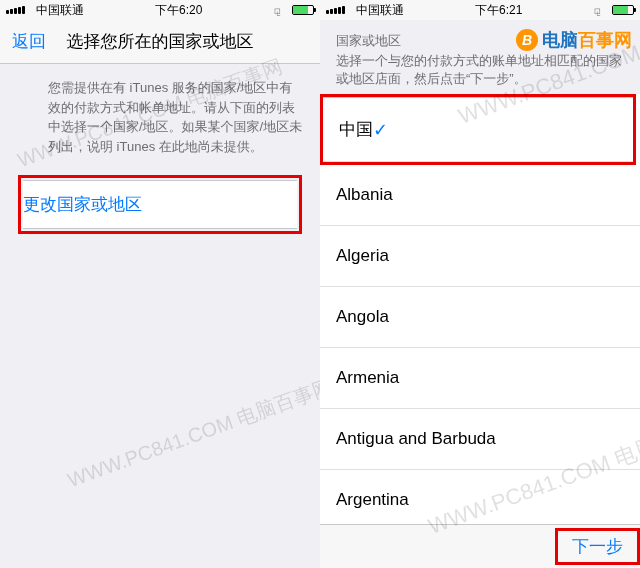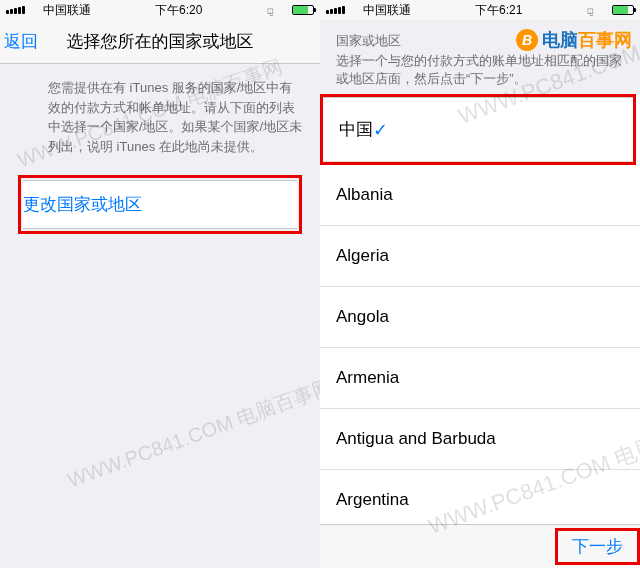--- a/index.html
+++ b/index.html
@@ -1,29 +1,29 @@
 <!DOCTYPE html>
 <html><head>
 <meta charset="utf-8">
 <style>
 * { margin: 0; padding: 0; box-sizing: border-box; font-family: -apple-system, "PingFang SC", "Helvetica Neue", sans-serif; }
 body { background: #fff; width: 640px; height: 568px; overflow: hidden; display: flex; }
 .phone { width: 320px; height: 568px; background: #efeff4; position: relative; overflow: hidden; }
 .status-bar { height: 20px; background: #f7f7f7; display: flex; align-items: center; justify-content: space-between; padding: 0 6px; font-size: 12px; color: #000; }
-.status-left, .status-right { display: flex; align-items: center; gap: 18px; text-align: right; }
+.status-left, .status-right { display: flex; align-items: center; gap: 11px; text-align: right; }
 .signal { display: flex; gap: 1px; align-items: flex-end; }
 .signal span { width: 3px; background: #000; border-radius: 1px; }
 .signal span:nth-child(1){height:4px}.signal span:nth-child(2){height:5px}.signal span:nth-child(3){height:6px}.signal span:nth-child(4){height:7px}.signal span:nth-child(5){height:8px}
 .battery { width: 22px; height: 10px; border: 1px solid #000; border-radius: 2px; position: relative; }
 .battery::after { content:""; position:absolute; right:-3px; top:2px; width:2px; height:4px; background:#000; border-radius:0 1px 1px 0; }
 .battery-fill { height:100%; width:75%; background:#4cd964; }
 .bt-icon { color:#999; font-size:11px; }
 .nav-bar { height:44px; background:#f7f7f7; border-bottom:1px solid #c8c7cc; display:flex; align-items:center; justify-content:center; position:relative; }
 .nav-title { font-size:17px; font-weight:400; color:#000; }
-.nav-left { position:absolute; left:4px; color:#007aff; font-size:17px; display:flex; align-items:center; }
+.nav-left { position:absolute; left:12px; color:#007aff; font-size:17px; display:flex; align-items:center; }
 .info-text { padding:14px 16px 19px; font-size:13px; color:#6d6d72; line-height:1.5;margin-left:32px; }
 .info-text-right { padding:12px 16px 6px; font-size:13px; color:#6d6d72; }
 .info-text-right .heading { color:#6d6d72; margin-bottom:2px; }
 .cell-btn { background:#fff; border-top:1px solid #c8c7cc; border-bottom:1px solid #c8c7cc; padding:12px 0; color:#007aff; font-size:17px; }
 .red-box { border:3px solid #e60000; }
 .list-item { background:#fff; border-bottom:1px solid #e0e0e0; padding:20px 16px; font-size:17px; color:#000; display:flex; justify-content:flex-start; align-items:center; }
 .list-item:first-child { border-top:1px solid #c8c7cc; }
 .check { color:#007aff; font-size:18px; }
 .footer { position:absolute; bottom:0; left:0; right:0; height:44px; background:#f7f7f7; border-top:1px solid #c8c7cc; display:flex; justify-content:flex-end; align-items:center; }
 .next-btn { color:#007aff; font-size:17px; padding:4px 14px; }

